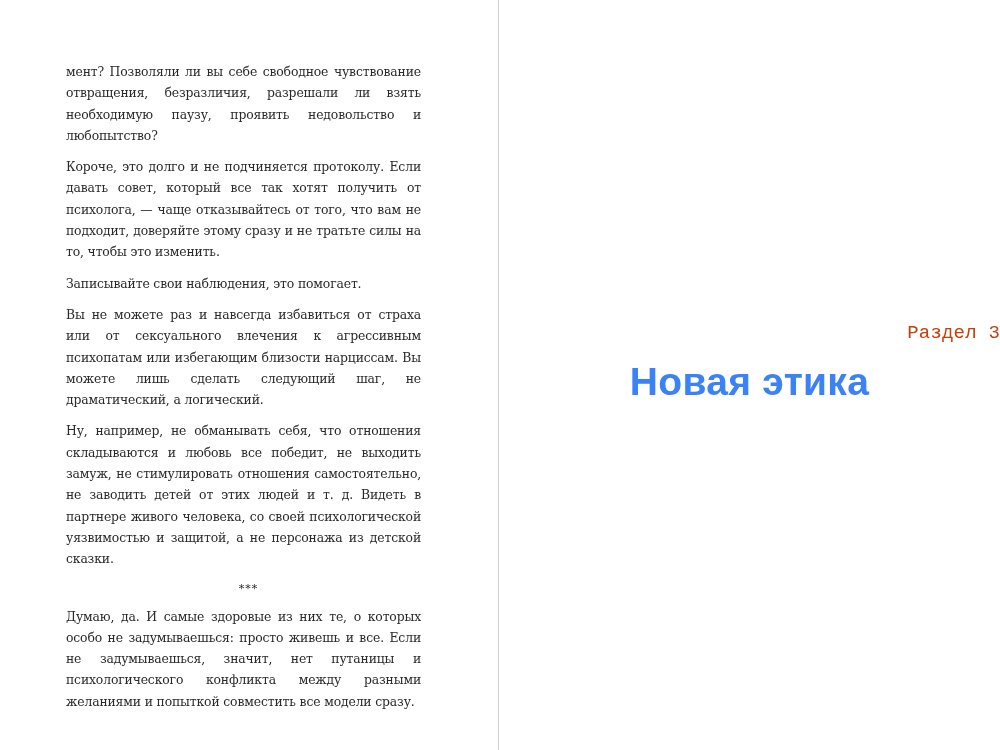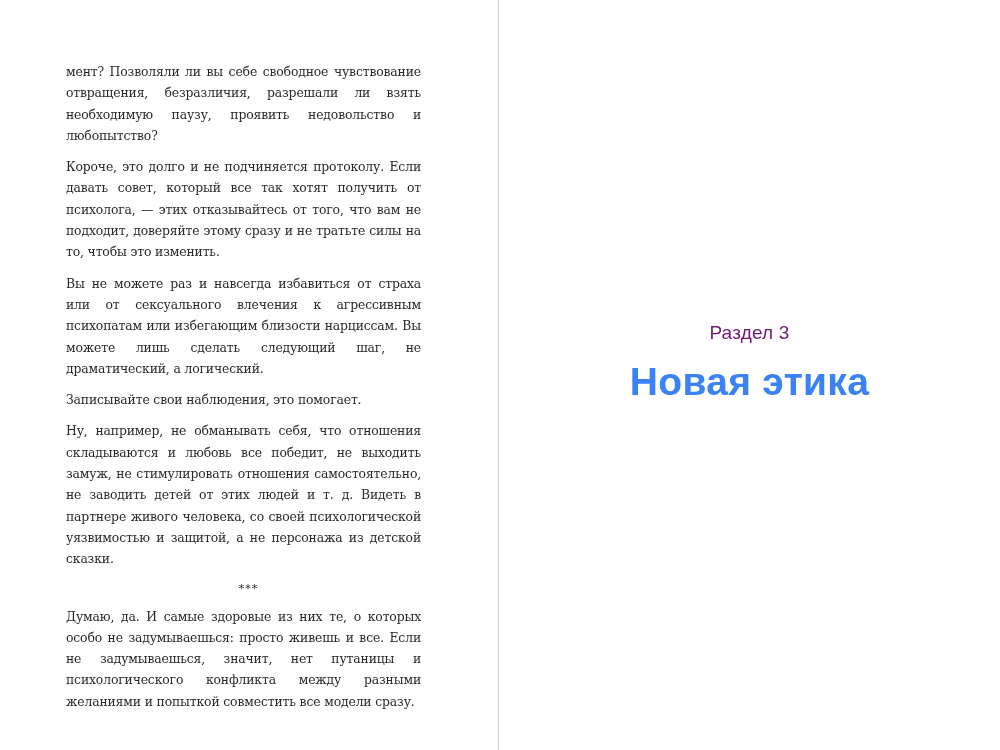--- a/index.html
+++ b/index.html
@@ -55,24 +55,24 @@
     margin: 0 0 8px 0;
     font-size: 11px;
     letter-spacing: 1px;
     line-height: 18px;
   }
   .section-label {
     position: absolute;
     left: 0;
     right: 0;
     top: 322px;
-    text-align: center;
-    font-family: Liberation Sans, sans-serif;
+    text-align: right;
+    font-family: Liberation Mono, monospace;
     font-size: 19px;
-    color: #701a75;
+    color: #c2410c;
     letter-spacing: 0.2px;
   }
   .section-title {
     position: absolute;
     left: 0;
     right: 0;
     top: 360px;
     text-align: center;
     font-family: "Liberation Sans", "DejaVu Sans", sans-serif;
     font-weight: bold;
@@ -81,23 +81,23 @@
     letter-spacing: 0.3px;
   }
 </style>
 </head>
 <body>
 
 <div class="spread">
   <div class="page page-left">
     <div class="text-block">
       <p class="para">мент? Позволяли ли вы себе свободное чувствование отвра­щения, безразличия, разрешали ли взять необходимую паузу, проявить недовольство и любопытство?</p>
-      <p class="para">Короче, это долго и не подчиняется протоколу. Если давать совет, который все так хотят получить от психолога, — этих отказывайтесь от того, что вам не подходит, доверяйте этому сразу и не тратьте силы на то, чтобы это изменить.</p>
+      <p class="para">Короче, это долго и не подчиняется протоколу. Если давать совет, который все так хотят получить от психолога, — чаще отказывайтесь от того, что вам не подходит, доверяйте этому сразу и не тратьте силы на то, чтобы это изменить.</p>
+      <p class="para">Записывайте свои наблюдения, это помогает.</p>
       <p class="para">Вы не можете раз и навсегда избавиться от страха или от сек­суального влечения к агрессивным психопатам или избегаю­щим близости нарциссам. Вы можете лишь сделать следую­щий шаг, не драматический, а логический.</p>
-      <p class="para">Записывайте свои наблюдения, это помогает.</p>
       <p class="para">Ну, например, не обманывать себя, что отношения складыва­ются и любовь все победит, не выходить замуж, не стимули­ровать отношения самостоятельно, не заводить детей от этих людей и т. д. Видеть в партнере живого человека, со своей психологической уязвимостью и защитой, а не персонажа из детской сказки.</p>
       <div class="separator">***</div>
       <p class="para">Думаю, да. И самые здоровые из них те, о которых особо не за­думываешься: просто живешь и все. Если не задумываешься, значит, нет путаницы и психологического конфликта между разными желаниями и попыткой совместить все модели сразу.</p>
     </div>
   </div>
   <div class="gutter"></div>
   <div class="page page-right">
     <div class="section-label">Раздел 3</div>
     <div class="section-title">Новая этика</div>
   </div>

